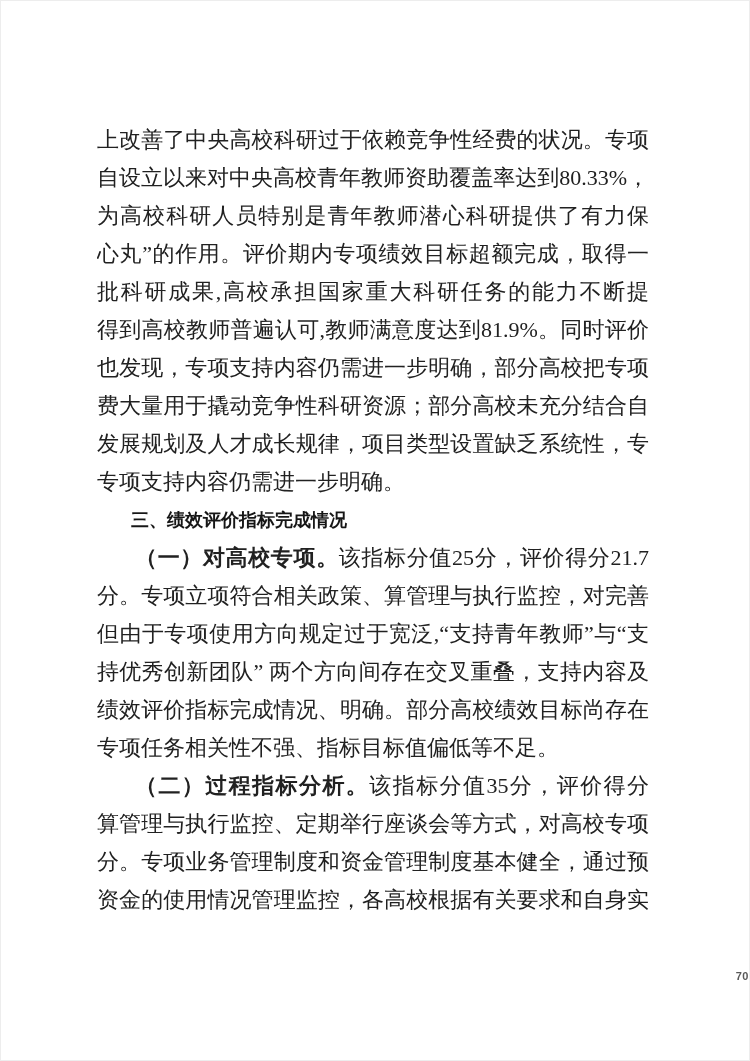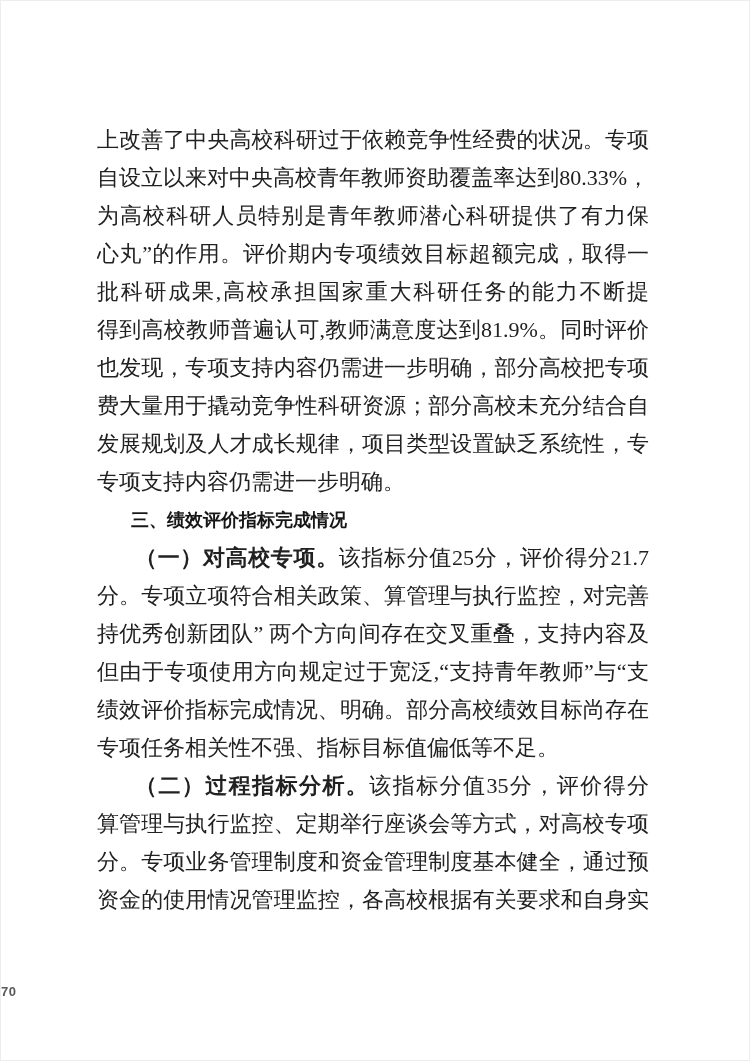--- a/index.html
+++ b/index.html
@@ -49,49 +49,48 @@
     font-size: 18px;
   }
   .lead-bold {
     font-weight: 700;
   }
   .page-number {
     position: absolute;
     top: 969px;
     left: 0;
     width: 100%;
-    text-align: left;
+    text-align: right;
     font-family: "Liberation Sans", "DejaVu Sans", sans-serif;
-    font-size: 13px;
+    font-size: 11px;
     font-weight: 700;
     color: #595959;
     letter-spacing: 0.5px;
-    margin-top: 14px;
   }
 </style>
 </head>
 <body>
 
 <div class="page">
   <div class="content" id="lines-container">
       <div class="line">上改善了中央高校科研过于依赖竞争性经费的状况。专项</div>
       <div class="line">自设立以来对中央高校青年教师资助覆盖率达到80.33%，</div>
       <div class="line">为高校科研人员特别是青年教师潜心科研提供了有力保障，</div>
       <div class="line">心丸”的作用。评价期内专项绩效目标超额完成，取得一</div>
       <div class="line">批科研成果,高校承担国家重大科研任务的能力不断提升，</div>
       <div class="line">得到高校教师普遍认可,教师满意度达到81.9%。同时评价</div>
       <div class="line">也发现，专项支持内容仍需进一步明确，部分高校把专项经</div>
       <div class="line">费大量用于撬动竞争性科研资源；部分高校未充分结合自身</div>
       <div class="line">发展规划及人才成长规律，项目类型设置缺乏系统性，专项</div>
       <div class="line para-end">专项支持内容仍需进一步明确。</div>
       <div class="line heading para-end">三、绩效评价指标完成情况</div>
       <div class="line indent"><span class="lead-bold">（一）对高校专项。</span>该指标分值25分，评价得分21.7</div>
       <div class="line">分。专项立项符合相关政策、算管理与执行监控，对完善高</div>
+      <div class="line">但由于专项使用方向规定过于宽泛,“支持青年教师”与“支</div>
       <div class="line">持优秀创新团队” 两个方向间存在交叉重叠，支持内容及</div>
-      <div class="line">但由于专项使用方向规定过于宽泛,“支持青年教师”与“支</div>
       <div class="line">绩效评价指标完成情况、明确。部分高校绩效目标尚存在与</div>
       <div class="line para-end">专项任务相关性不强、指标目标值偏低等不足。</div>
       <div class="line indent"><span class="lead-bold">（二）过程指标分析。</span>该指标分值35分，评价得分27.3</div>
       <div class="line">算管理与执行监控、定期举行座谈会等方式，对高校专项</div>
       <div class="line">分。专项业务管理制度和资金管理制度基本健全，通过预</div>
       <div class="line">资金的使用情况管理监控，各高校根据有关要求和自身实</div>
     </div>
   <div class="page-number">70</div>
 </div>
 

